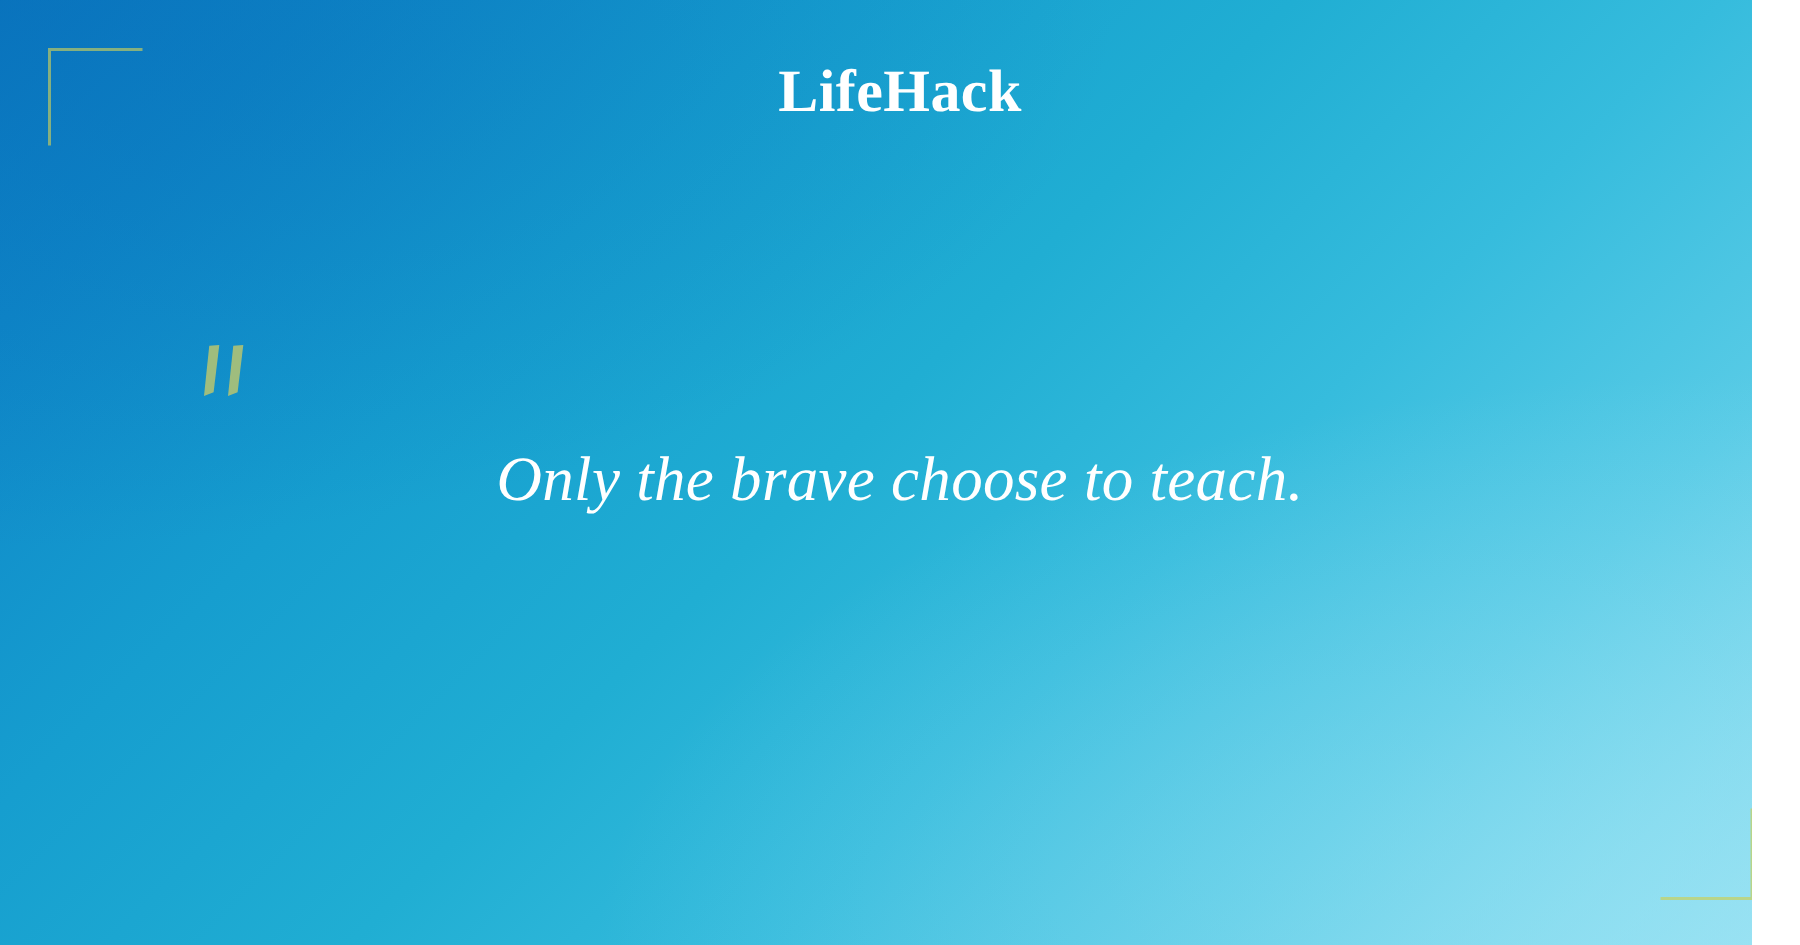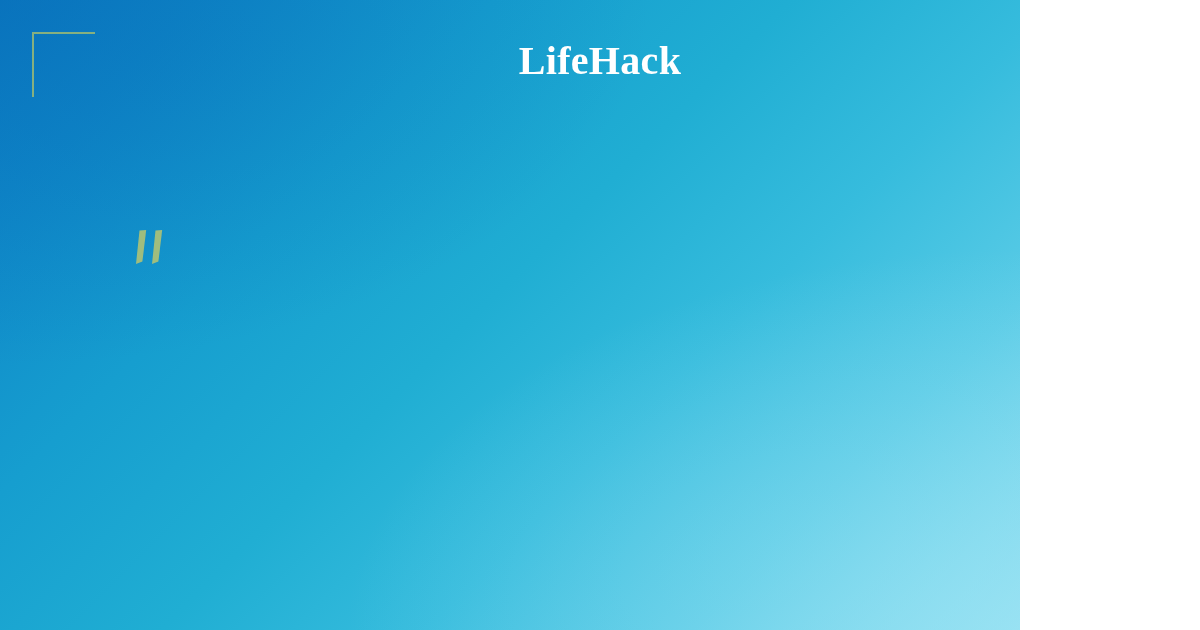--- a/index.html
+++ b/index.html
@@ -8,21 +8,21 @@
   }
   body {
     width: 1200px;
     height: 630px;
     overflow: hidden;
     font-family: "Liberation Sans", sans-serif;
   }
 
   .card {
     position: relative;
-    width: 1020px;
+    width: 1168px;
     height: 630px;
     overflow: hidden;
     background:
       linear-gradient(135deg,
         #0c7cc4 0%,
         #0f88c9 12%,
         #169ecf 30%,
         #20aed3 48%,
         #36bcdd 64%,
         #58cbe6 80%,
@@ -125,14 +125,17 @@
     <span class="brand-text">LifeHack</span>
   </div>
 
   <div class="quote-mark">
     <svg width="40" height="42" viewBox="0 0 40 42" xmlns="http://www.w3.org/2000/svg">
       <path d="M6.5 2.5 L13.2 2.0 L9.4 33.5 L3.0 36.0 Z" fill="#a8c079" opacity="0.95"></path>
       <path d="M22.5 2.5 L29.2 2.0 L25.4 33.5 L19.0 36.0 Z" fill="#a8c079" opacity="0.95"></path>
     </svg>
   </div>
 
+  <div class="quote-wrap">
+    <span class="quote-text">Only the brave choose to teach.</span>
+  </div>
 
 </div>
 
 </body></html>

